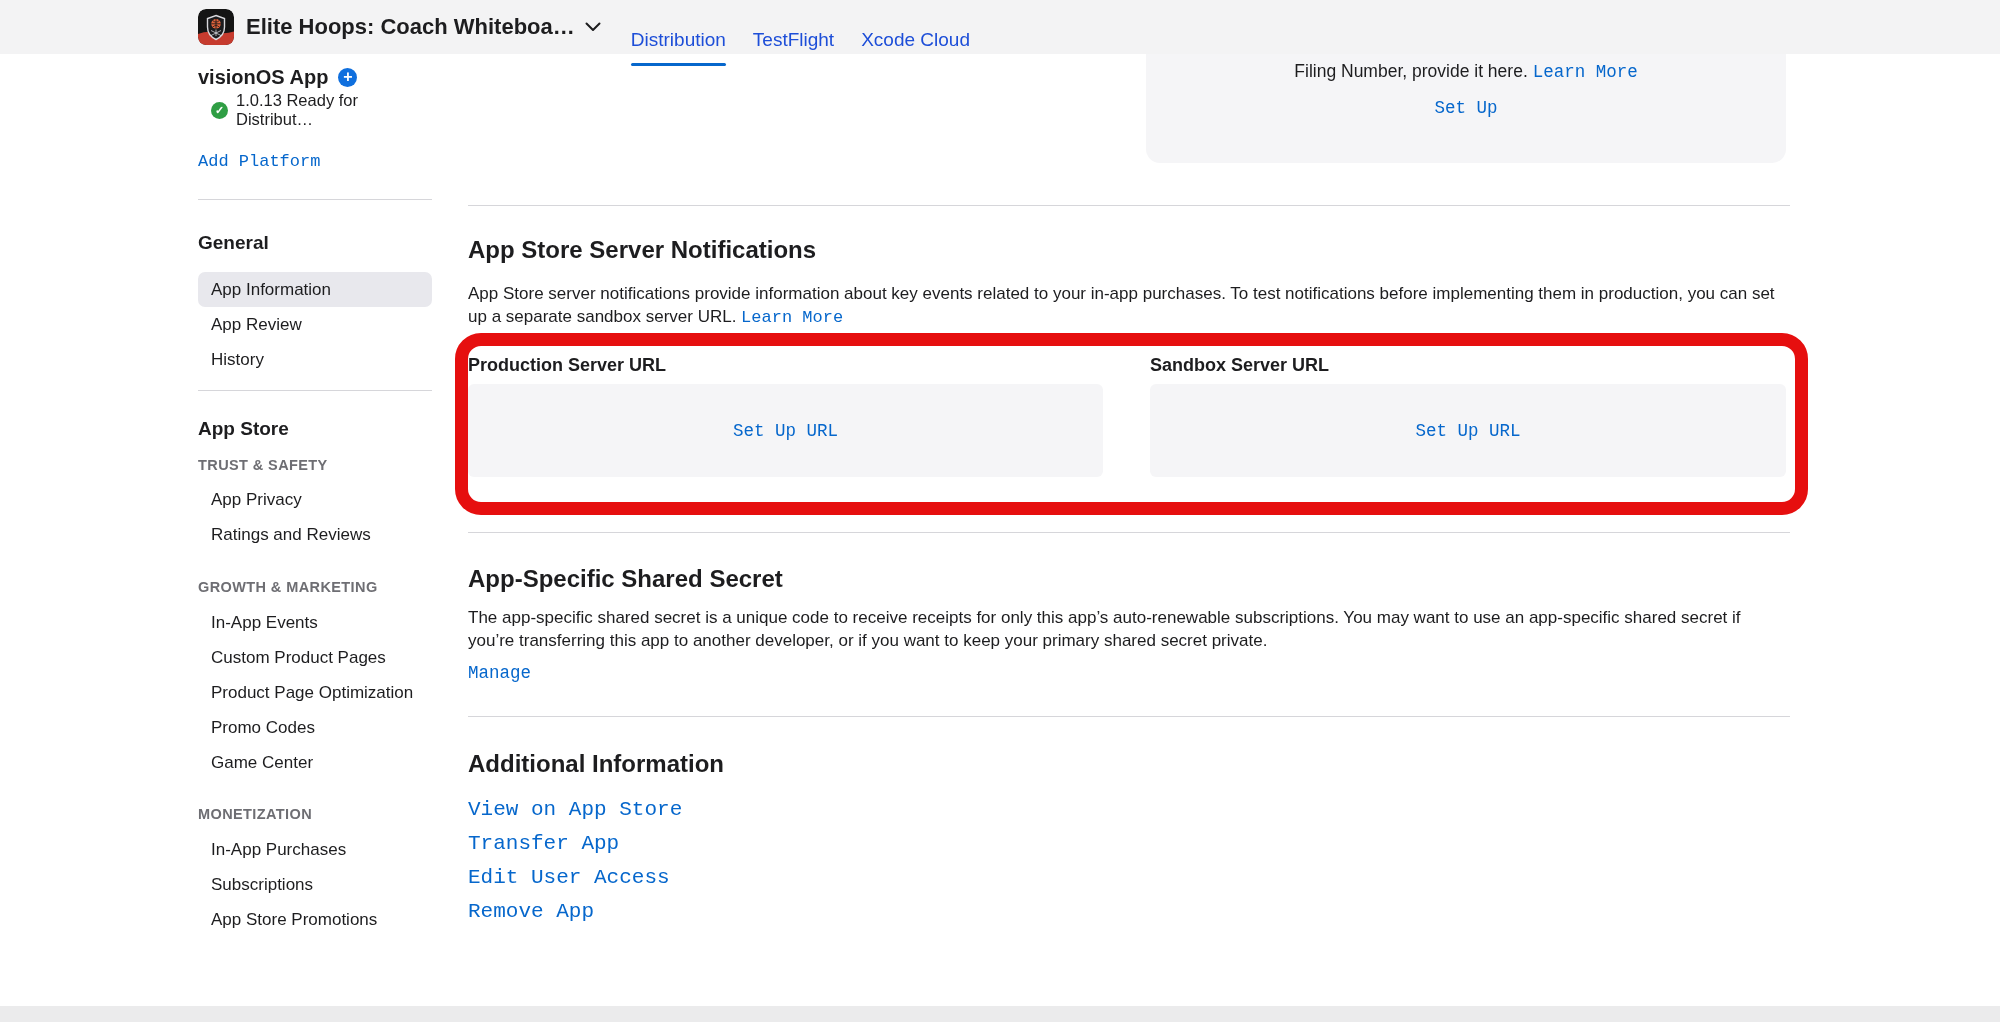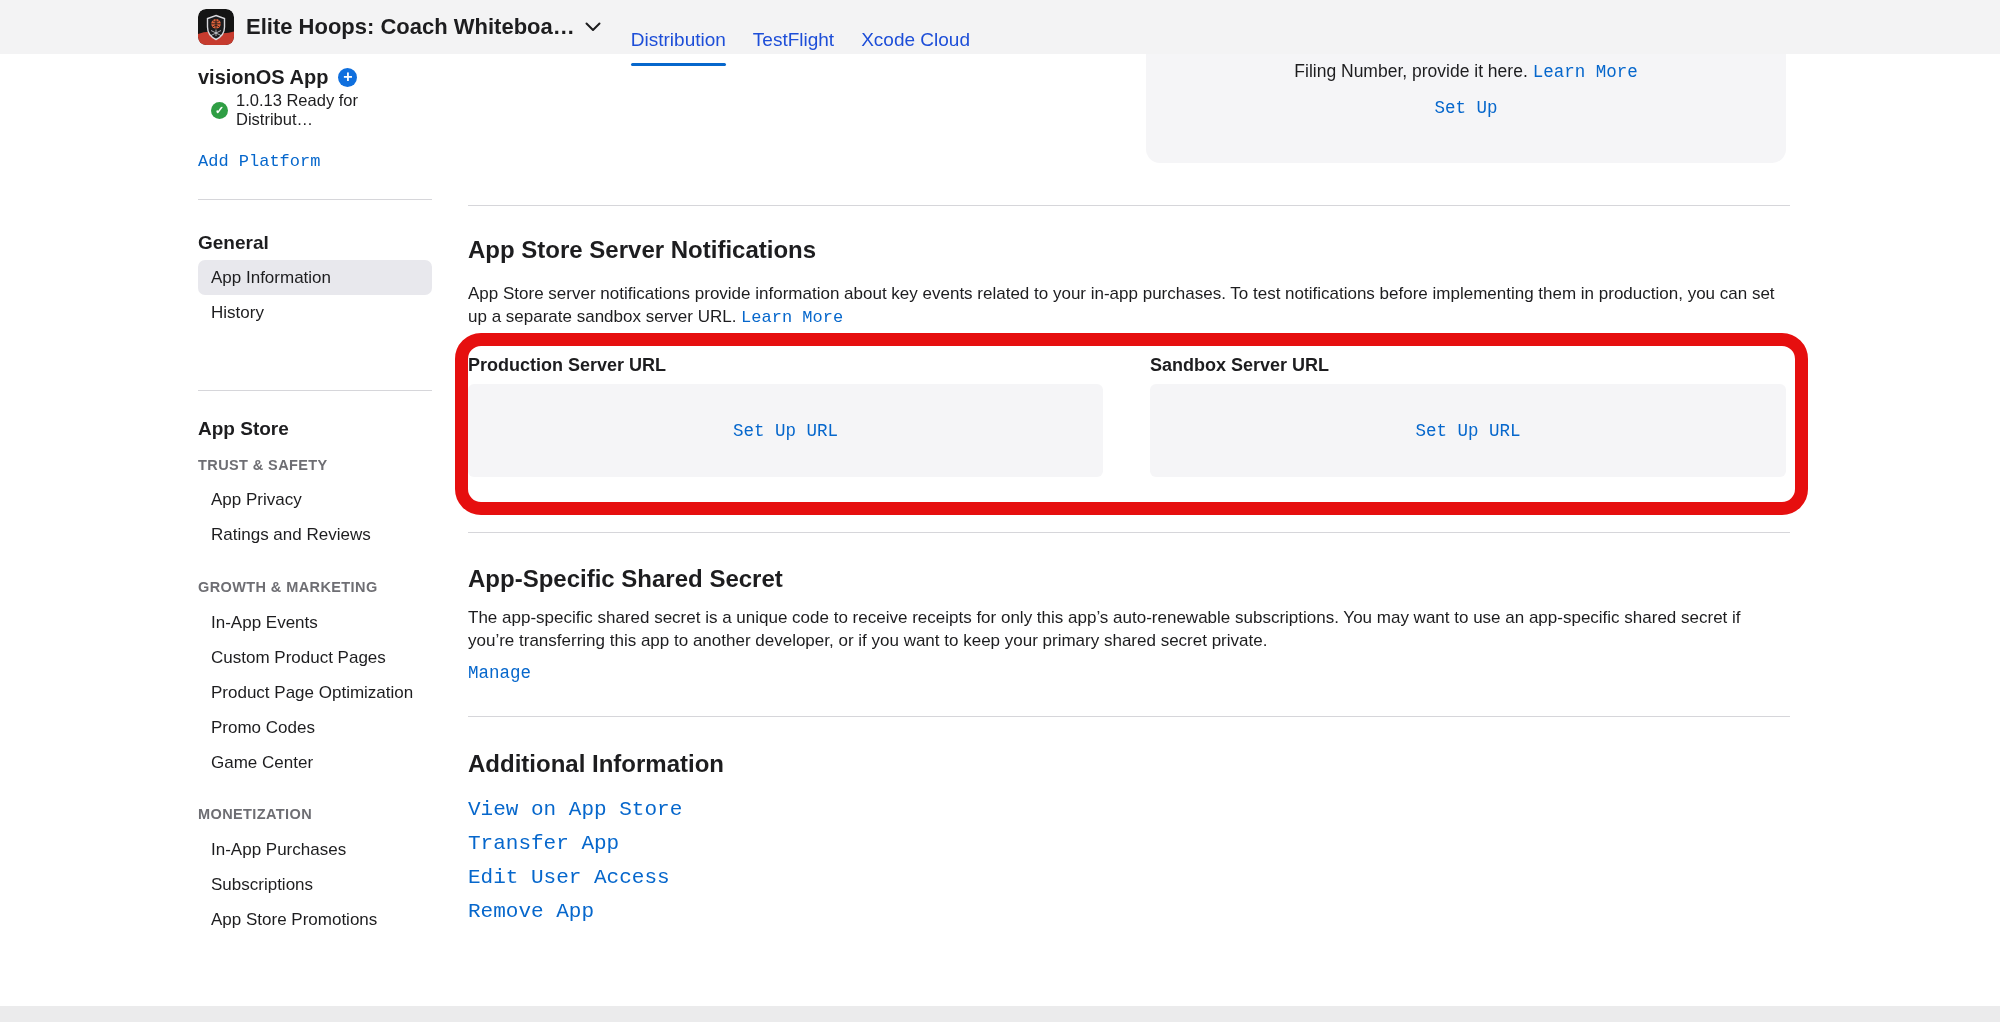--- a/index.html
+++ b/index.html
@@ -37,21 +37,21 @@
                font-size:16.5px;cursor:pointer;}
   .check-icon{width:17px;height:17px;border-radius:50%;background:#2f9e44;color:#fff;flex:none;
               display:flex;align-items:center;justify-content:center;font-size:11px;font-weight:700;}
   .add-platform{top:150px;height:24px;line-height:24px;font-size:17px;display:block;}
   .sb-divider{height:1px;width:234px;background:#d6d6da;}
   .sb-head{font-size:19px;font-weight:700;}
   .group-label{font-size:14.5px;font-weight:600;color:#6e6e73;letter-spacing:.4px;height:18px;}
   .nav-list{width:234px;}
   .nav-item{height:35px;line-height:35px;padding-left:13px;font-size:17px;border-radius:7px;cursor:pointer;
             white-space:nowrap;}
-  .nav-item.selected{background:#e8e8ed;}
+  .nav-item.selected{background:#e8e8ed;margin-top:12px;}
 
   
   .m-divider{position:absolute;left:468px;width:1322px;height:1px;background:#d6d6da;}
   .h2{position:absolute;left:468px;margin:0;font-size:24px;font-weight:700;line-height:28px;}
   .para{position:absolute;left:468px;width:1322px;margin:0;font-size:17px;line-height:23px;}
   .field-label{position:absolute;top:354px;height:22px;line-height:22px;font-size:18px;font-weight:600;}
   .url-panel{position:absolute;top:384px;height:93px;background:#f5f5f7;border-radius:6px;
              display:flex;align-items:center;justify-content:center;}
   .url-panel a{font-size:17.5px;}
   .red-annotation{position:absolute;left:455px;top:333px;width:1353px;height:182px;box-sizing:border-box;
@@ -108,20 +108,21 @@
       <span>1.0.13 Ready for Distribut…</span>
     </div>
     <a class="sb add-platform" style="top:150px">Add Platform</a>
 
     <div class="sb sb-divider" style="top:199px"></div>
 
     <div class="sb sb-head" style="top:232px">General</div>
     <div class="sb nav-list" style="top:260px">
 
     <div class="nav-item selected">App Information</div>
+        <div class="nav-item">App Review</div>
         <div class="nav-item">History</div>
       </div>
 
     <div class="sb sb-divider" style="top:390px"></div>
 
     <div class="sb sb-head" style="top:418px">App Store</div>
 
     <div class="sb group-label" style="top:457px">TRUST &amp; SAFETY</div>
     <div class="sb nav-list" style="top:482px">
 

